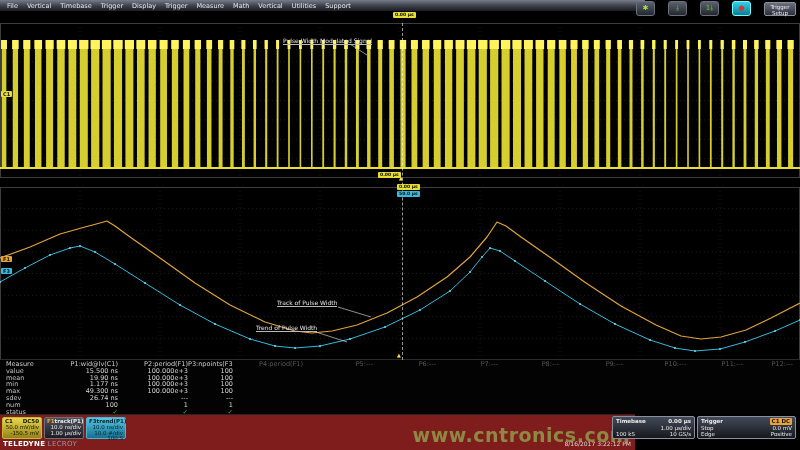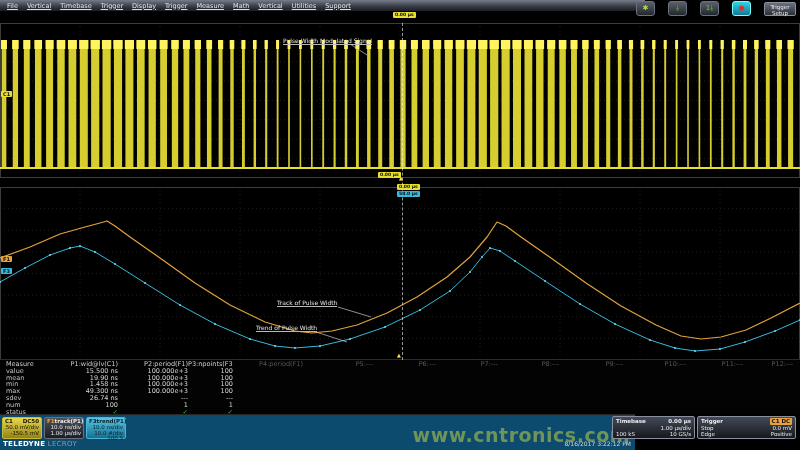--- a/index.html
+++ b/index.html
@@ -1,21 +1,21 @@
 <!DOCTYPE html>
 <html><head>
 <meta charset="utf-8">
 <style>
   html,body{margin:0;padding:0;background:#222;}
   .screen{position:relative;width:800px;height:450px;background:#000;overflow:hidden;
           font-family:"DejaVu Sans",sans-serif;color:#ddd;-webkit-font-smoothing:none;}
   
   .menubar{position:absolute;top:0;left:0;width:645px;height:11px;
            background:linear-gradient(#767c8a,#3a3e48 55%,#1b1d23);
-           display:flex;align-items:center;gap:9px;padding:0 7px;box-sizing:border-box;text-decoration:underline;}
+           display:flex;align-items:center;gap:9px;padding:0 7px;box-sizing:border-box;}
   .menu-item{font-size:6.5px;color:#e9e9ee;cursor:default;white-space:nowrap;}
   .toolbar{position:absolute;top:1px;right:4px;display:flex;gap:13px;align-items:center;z-index:30;}
   .tbicon{width:17px;height:13px;border-radius:3px;border:1px solid #6a707c;
           background:linear-gradient(#5b616e,#23262d);display:flex;align-items:center;justify-content:center;
           font-size:7px;line-height:1;}
   .tbicon.hl{background:linear-gradient(#2fd3e8,#0e7c96);border-color:#7ff;}
   .ts-btn{width:32px;height:14px;border-radius:2px;border:1px solid #8a8f9a;
           background:linear-gradient(#6a7080,#2c2f38);color:#f0f0f0;font-size:5.5px;line-height:6.5px;
           text-align:center;padding-top:1px;box-sizing:border-box;}
   
@@ -34,21 +34,21 @@
   
   .measure{position:absolute;top:359px;left:0;width:800px;height:55px;background:#030303;
            border-top:1px solid #2c2c2c;box-sizing:border-box;padding:1px 2px 0 6px;}
   .mgrid{display:grid;grid-template-columns:42px 70px 70px 45px 70px 70px 63px 62px 61px 64px 63px 57px 50px;}
   .mcell{font-size:6.5px;line-height:6.8px;text-align:right;color:#d6d6d6;white-space:nowrap;overflow:hidden;}
   .mlabel{text-align:left;color:#c2c2c2;}
   .mhead{color:#cfcfcf;}
   .mhead.dim{color:#585858;}
   .check{color:#35c93c;font-weight:bold;}
   
-  .statusbar{position:absolute;top:414px;left:0;width:635px;height:36px;background:#0c4a6e;
+  .statusbar{position:absolute;top:414px;left:0;width:635px;height:36px;background:#7f1d1d;
              border-top:1px solid #26262a;box-sizing:border-box;padding-left:7px;}
   .chbox{position:absolute;top:2px;width:40px;height:22px;border-radius:2px;padding:1px 2px;
          box-sizing:border-box;font-size:5.5px;line-height:5.8px;z-index:5;}
   .chbox .hdr{display:flex;justify-content:space-between;font-weight:bold;font-size:5.5px;}
   .chbox .val{text-align:right;}
   .ch-c1{left:2px;background:linear-gradient(#ead94c,#93831a);color:#151000;border:1px solid #c8b830;}
   .ch-f1{left:44px;background:linear-gradient(#4c515c,#1b1d23);color:#e8e8e8;border:1px solid #6a6f7a;}
   .ch-f1 .id{color:#f0a433;}
   .ch-f3{left:86px;background:linear-gradient(#58c6e6,#16708f);color:#08222c;border:1px solid #49b4d4;}
   .infobox{position:absolute;top:1px;height:23px;background:linear-gradient(#434a58,#16181d);
@@ -372,21 +372,21 @@
         <div class="mcell "></div>
         <div class="mcell "></div>
         <div class="mcell "></div>
         <div class="mcell "></div>
         <div class="mcell "></div>
         <div class="mcell "></div>
         <div class="mcell "></div>
         <div class="mcell "></div>
         <div class="mcell "></div>
         <div class="mcell mlabel">min</div>
-        <div class="mcell ">1.458 ns</div>
+        <div class="mcell ">1.177 ns</div>
         <div class="mcell ">100.000e+3</div>
         <div class="mcell ">100</div>
         <div class="mcell "></div>
         <div class="mcell "></div>
         <div class="mcell "></div>
         <div class="mcell "></div>
         <div class="mcell "></div>
         <div class="mcell "></div>
         <div class="mcell "></div>
         <div class="mcell "></div>

